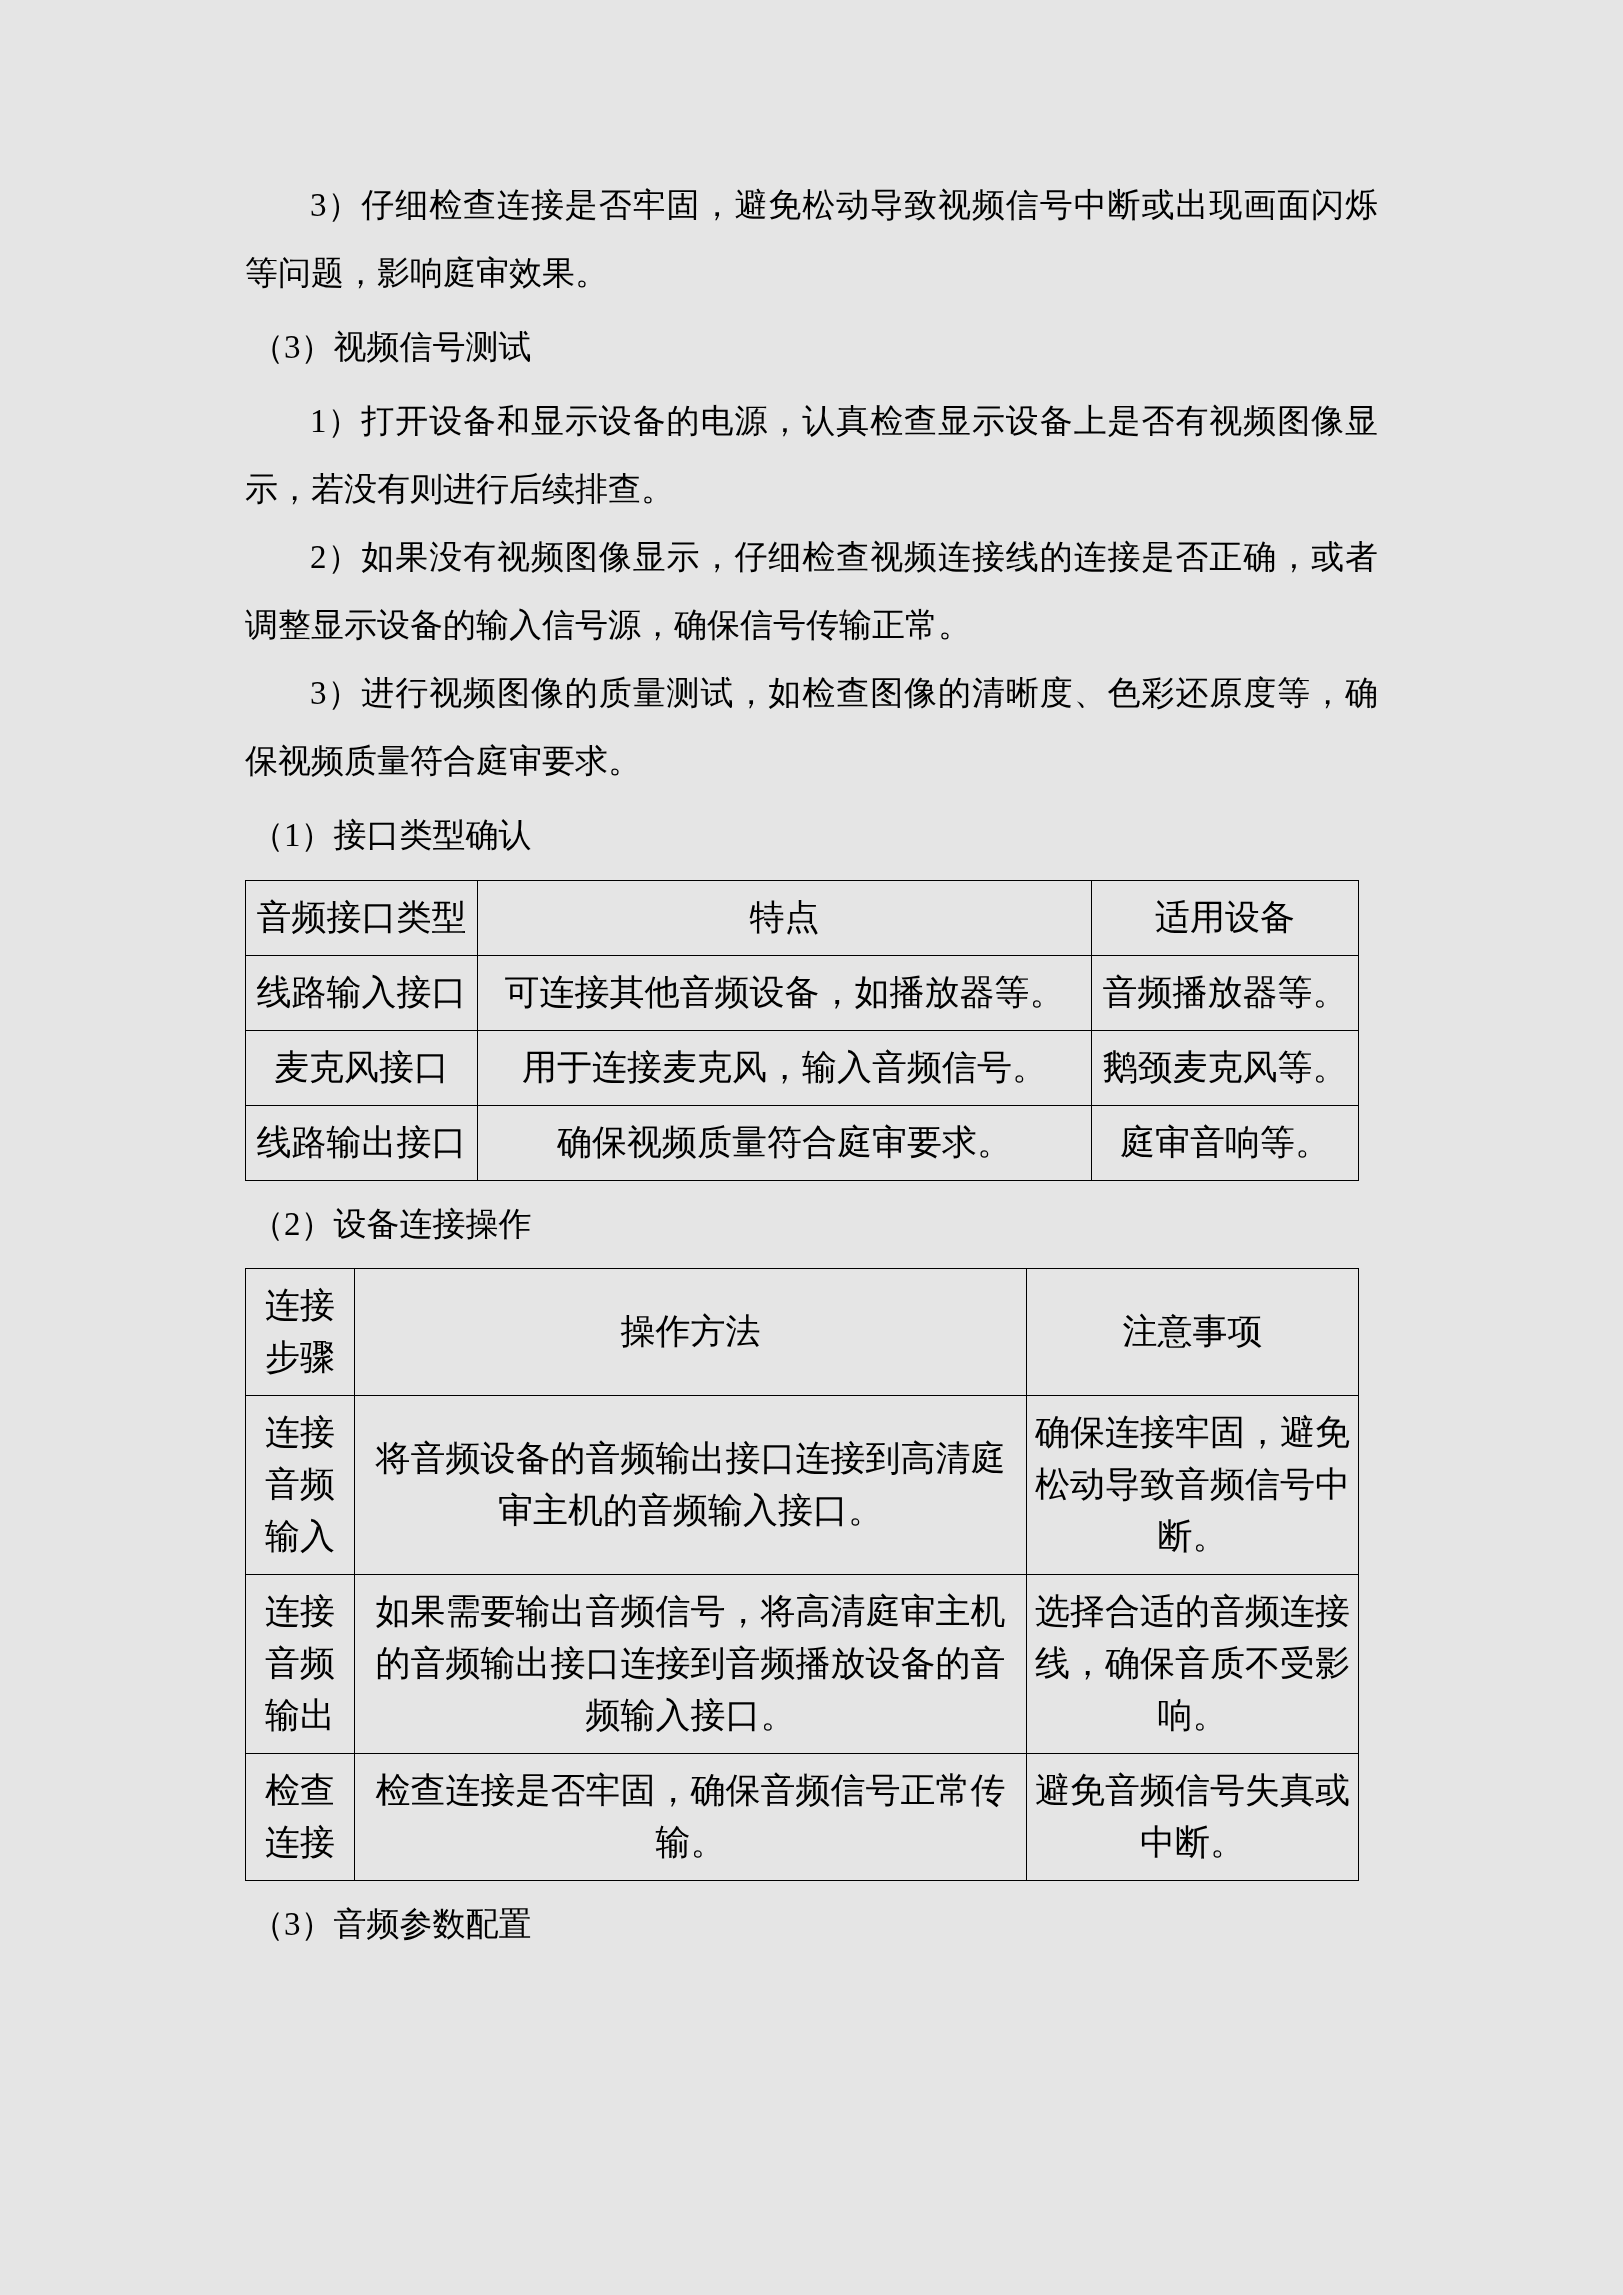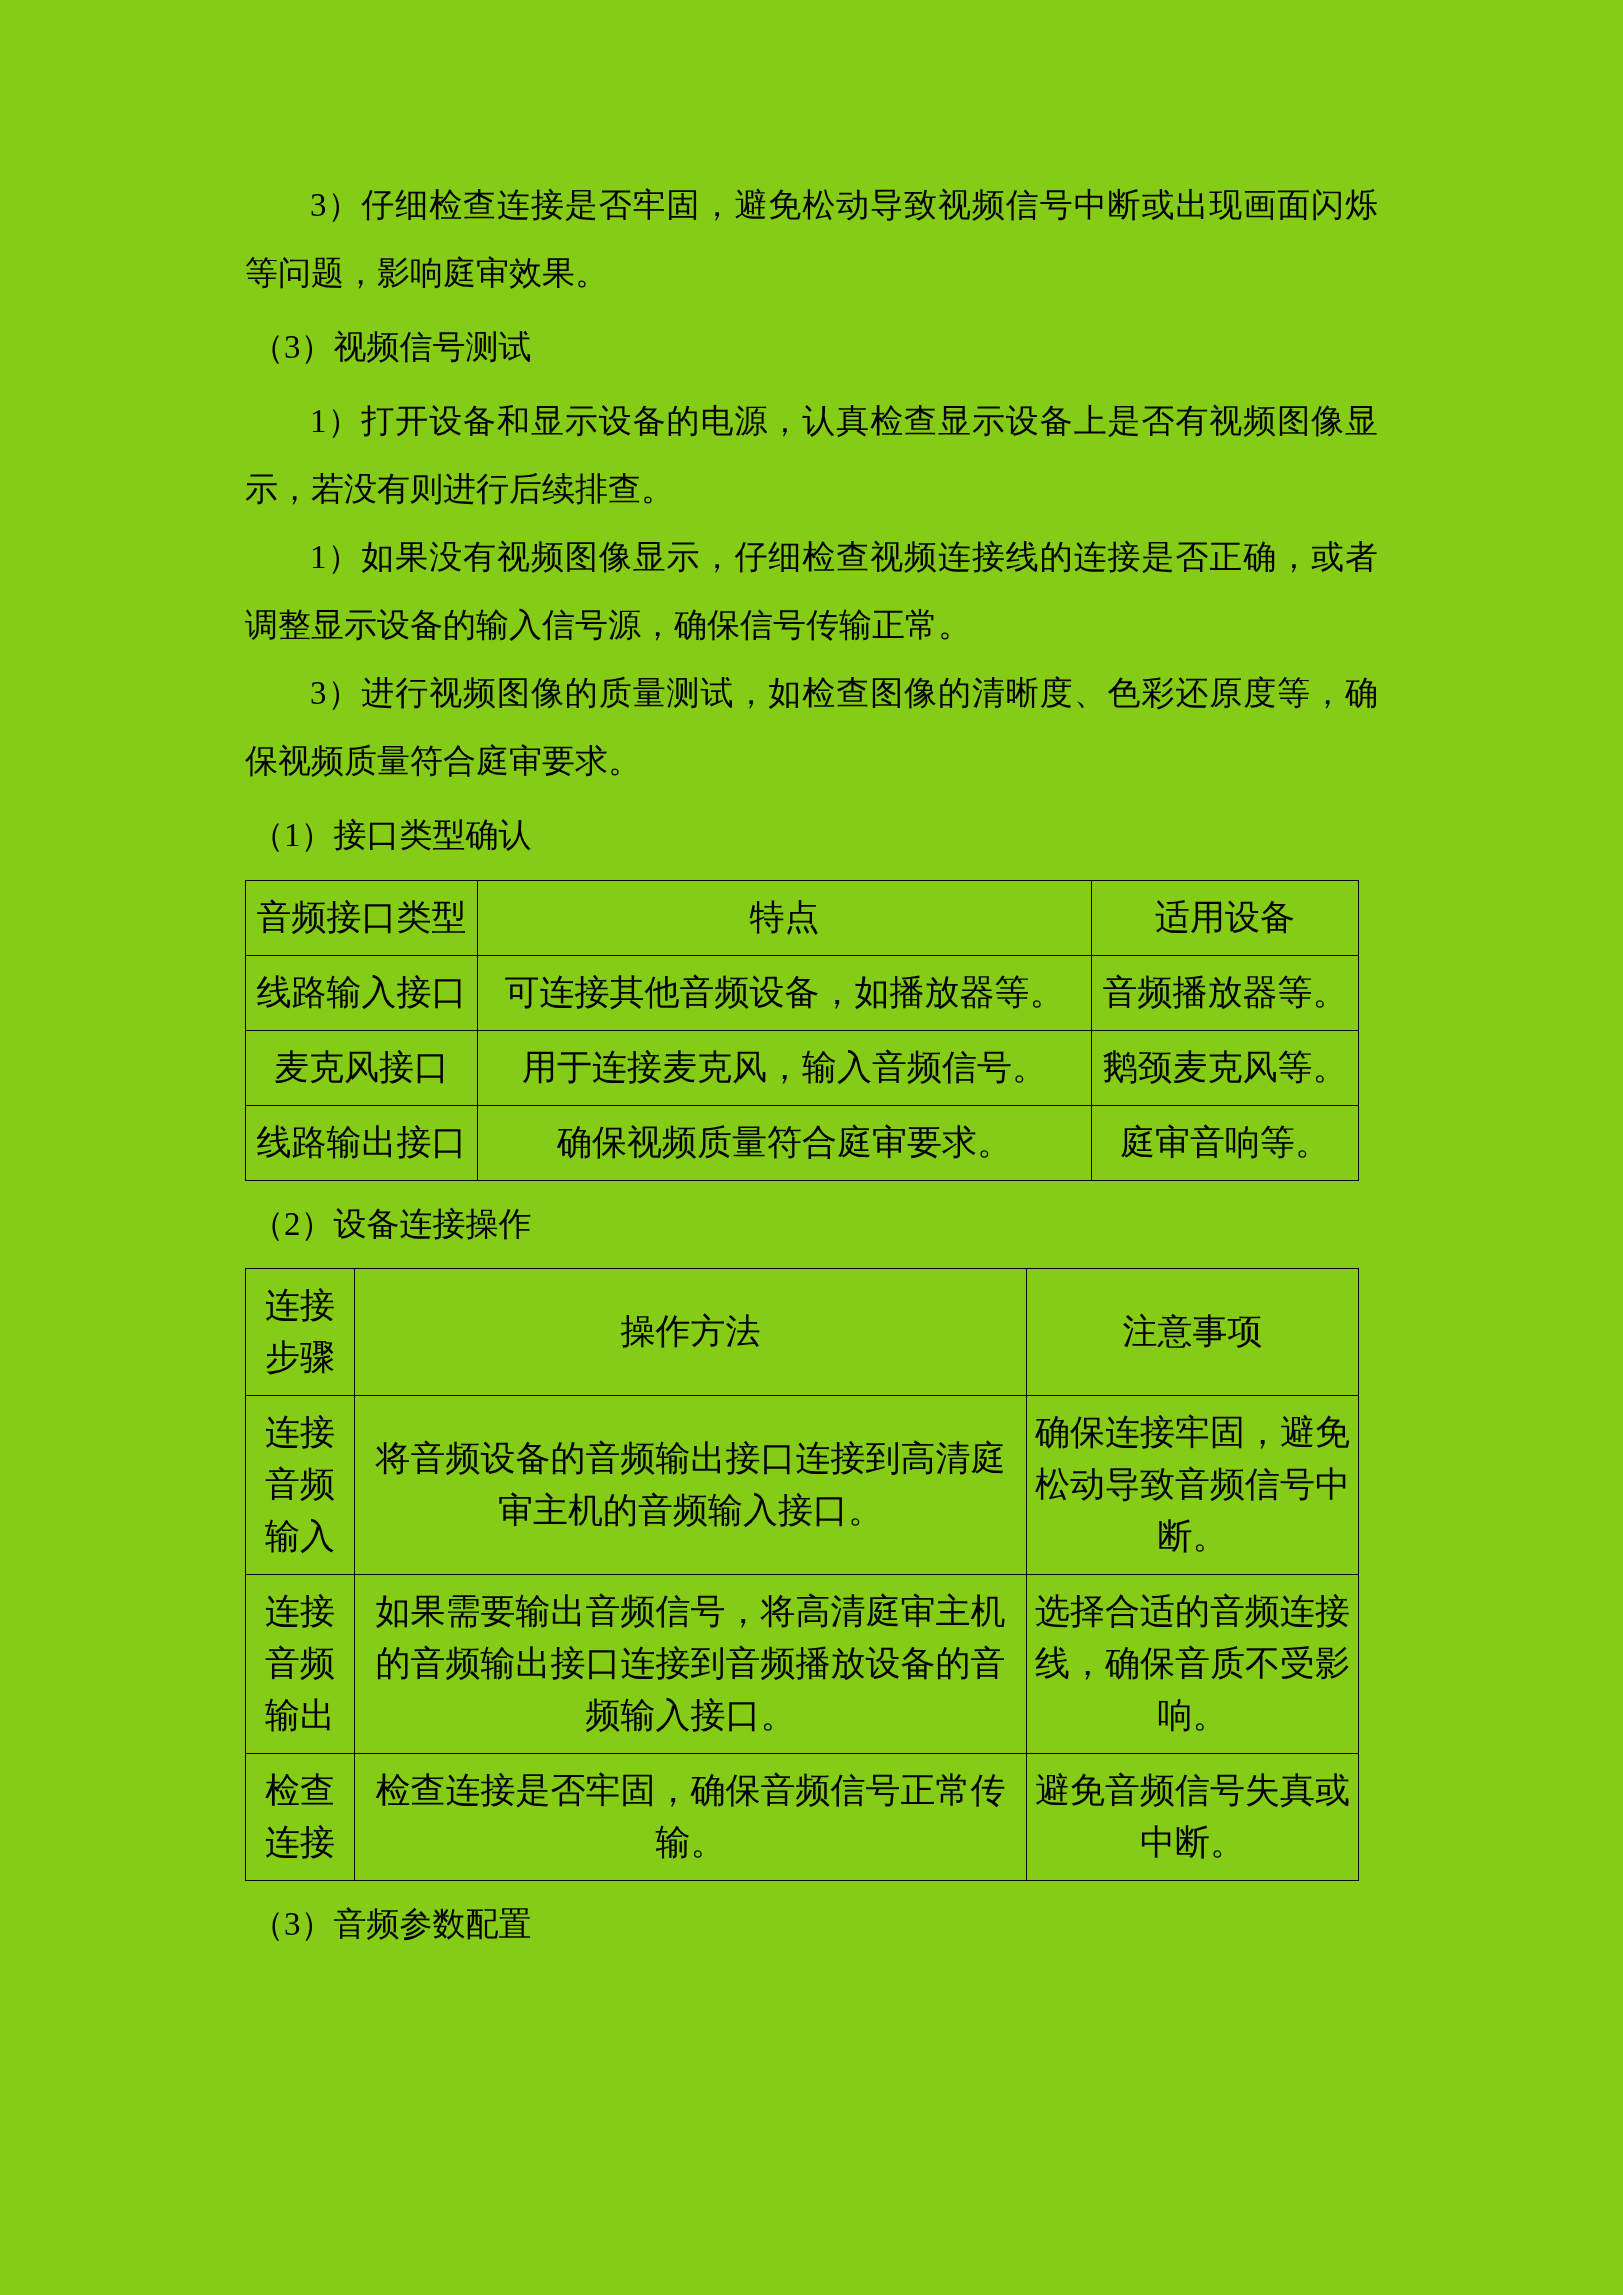--- a/index.html
+++ b/index.html
@@ -11,21 +11,21 @@
     width: 1623px;
     height: 2295px;
     font-family: "Liberation Serif", "DejaVu Serif", serif;
     color: #000000;
   }
   .page {
     box-sizing: border-box;
     width: 1623px;
     height: 2295px;
     padding: 171px 245px 0 245px;
-    background: #84cc16;
+    background: #e5e5e5;
   }
   .para {
     margin: 0;
     font-size: 33px;
     line-height: 68px;
     text-align: justify;
     word-break: break-all;
   }
   .indent2 {
     text-indent: 65px;
@@ -66,21 +66,21 @@
 <body>
 
 <div class="page">
 
   <p class="para indent2">3）仔细检查连接是否牢固，避免松动导致视频信号中断或出现画面闪烁等问题，影响庭审效果。</p>
 
   <p class="heading">（3）视频信号测试</p>
 
   <p class="para indent2">1）打开设备和显示设备的电源，认真检查显示设备上是否有视频图像显示，若没有则进行后续排查。</p>
 
-  <p class="para indent2">1）如果没有视频图像显示，仔细检查视频连接线的连接是否正确，或者调整显示设备的输入信号源，确保信号传输正常。</p>
+  <p class="para indent2">2）如果没有视频图像显示，仔细检查视频连接线的连接是否正确，或者调整显示设备的输入信号源，确保信号传输正常。</p>
 
   <p class="para indent2">3）进行视频图像的质量测试，如检查图像的清晰度、色彩还原度等，确保视频质量符合庭审要求。</p>
 
 
   <p class="heading">（1）接口类型确认</p>
 
   <table class="doc-table">
     <colgroup>
         <col class="t1c1">
         <col class="t1c2">

